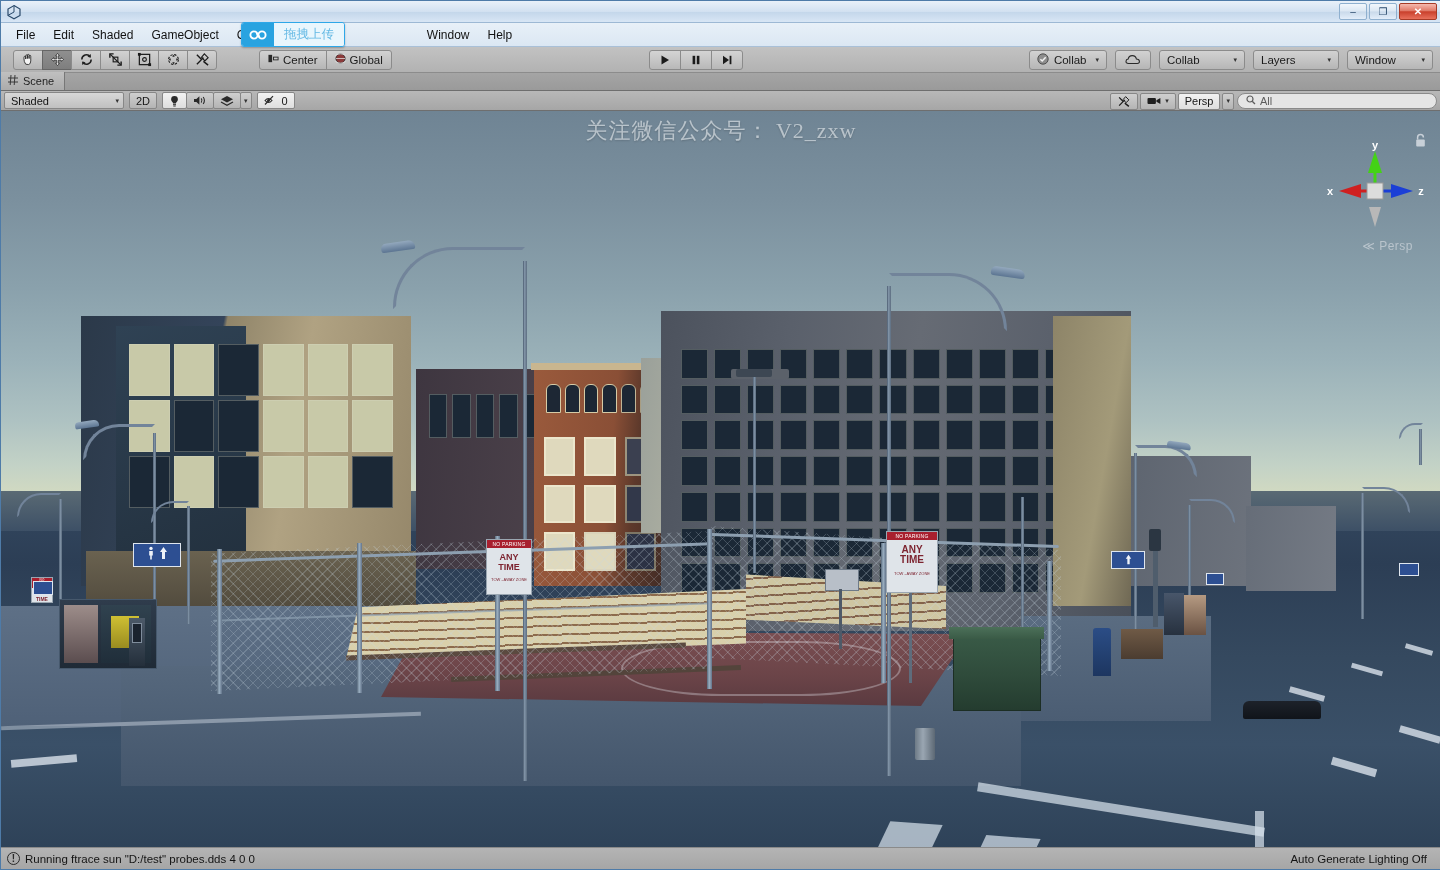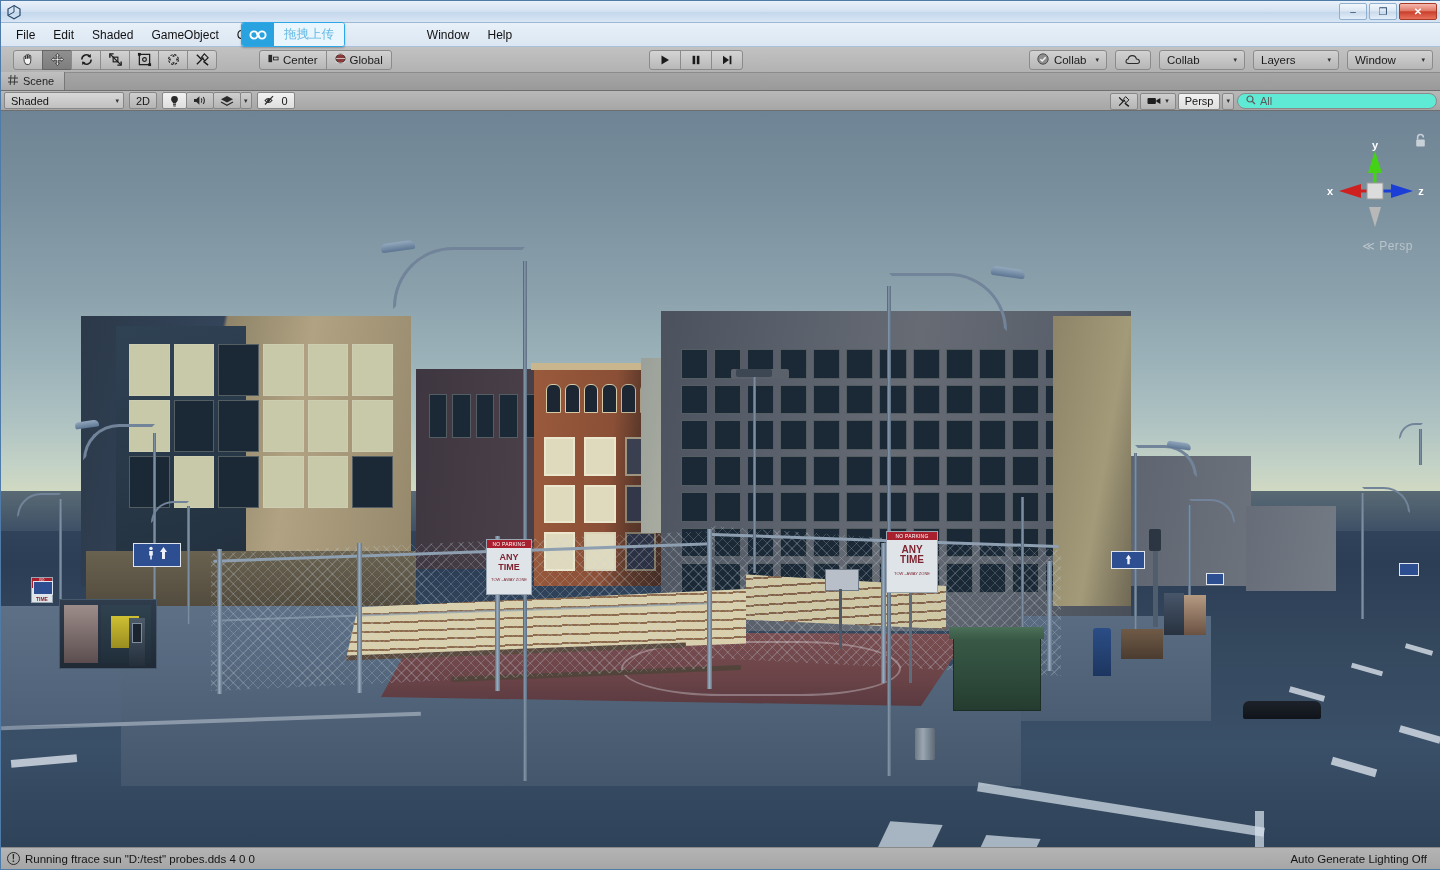--- a/index.html
+++ b/index.html
@@ -174,21 +174,21 @@
   .st-sep { width:6px; }
   .st-btn.dark {
     background: linear-gradient(180deg,#f2f2f2 0%,#dedede 100%);
   }
   .scene-toolbar-right {
     position:absolute; right:4px; top:19px; height:18px;
     display:flex; align-items:center; gap:3px;
   }
   .search-field {
     width:200px; height:16px;
-    background:#5eead4; border:1px solid #8a8a8a; border-radius:8px;
+    background:#e5e5e5; border:1px solid #8a8a8a; border-radius:8px;
     display:flex; align-items:center; padding:0 8px; gap:4px;
     font-size:11px; color:#5d5d5d;
   }
 
   
   .viewport {
     position:absolute; left:0; top:38px; width:1440px; height:738px;
     overflow:hidden;
     background:#6d7f8c;
   }
@@ -551,20 +551,21 @@
             </svg>
         </span>
         <span>All</span>
       </div>
     </div>
 
     <div class="viewport">
 
       <div class="sky"></div>
 
+      <div class="watermark">关注微信公众号： V2_zxw</div>
 
       <div class="ground" style="top:390px;height:348px;"></div>
 
       <div style="position:absolute;left:0;top:380px;width:1440px;height:40px;background:linear-gradient(180deg,#5a6a74,#3d5066);"></div>
 
       <div class="bld" style="left:80px;top:205px;width:330px;height:270px;background:linear-gradient(100deg,#2b3949 0%,#34445a 38%,#8f8469 39%,#b0a282 62%,#95876a 100%);"></div>
       <div style="position:absolute;left:115px;top:215px;width:130px;height:230px;background:linear-gradient(160deg,#2f4254,#23313f);"></div>
       <div class="win-grid" style="left:120px;top:225px;width:280px;height:180px;grid-template-columns:repeat(6,1fr);grid-template-rows:repeat(3,1fr);">
         <div class="wpane lit"></div>
           <div class="wpane lit"></div>

